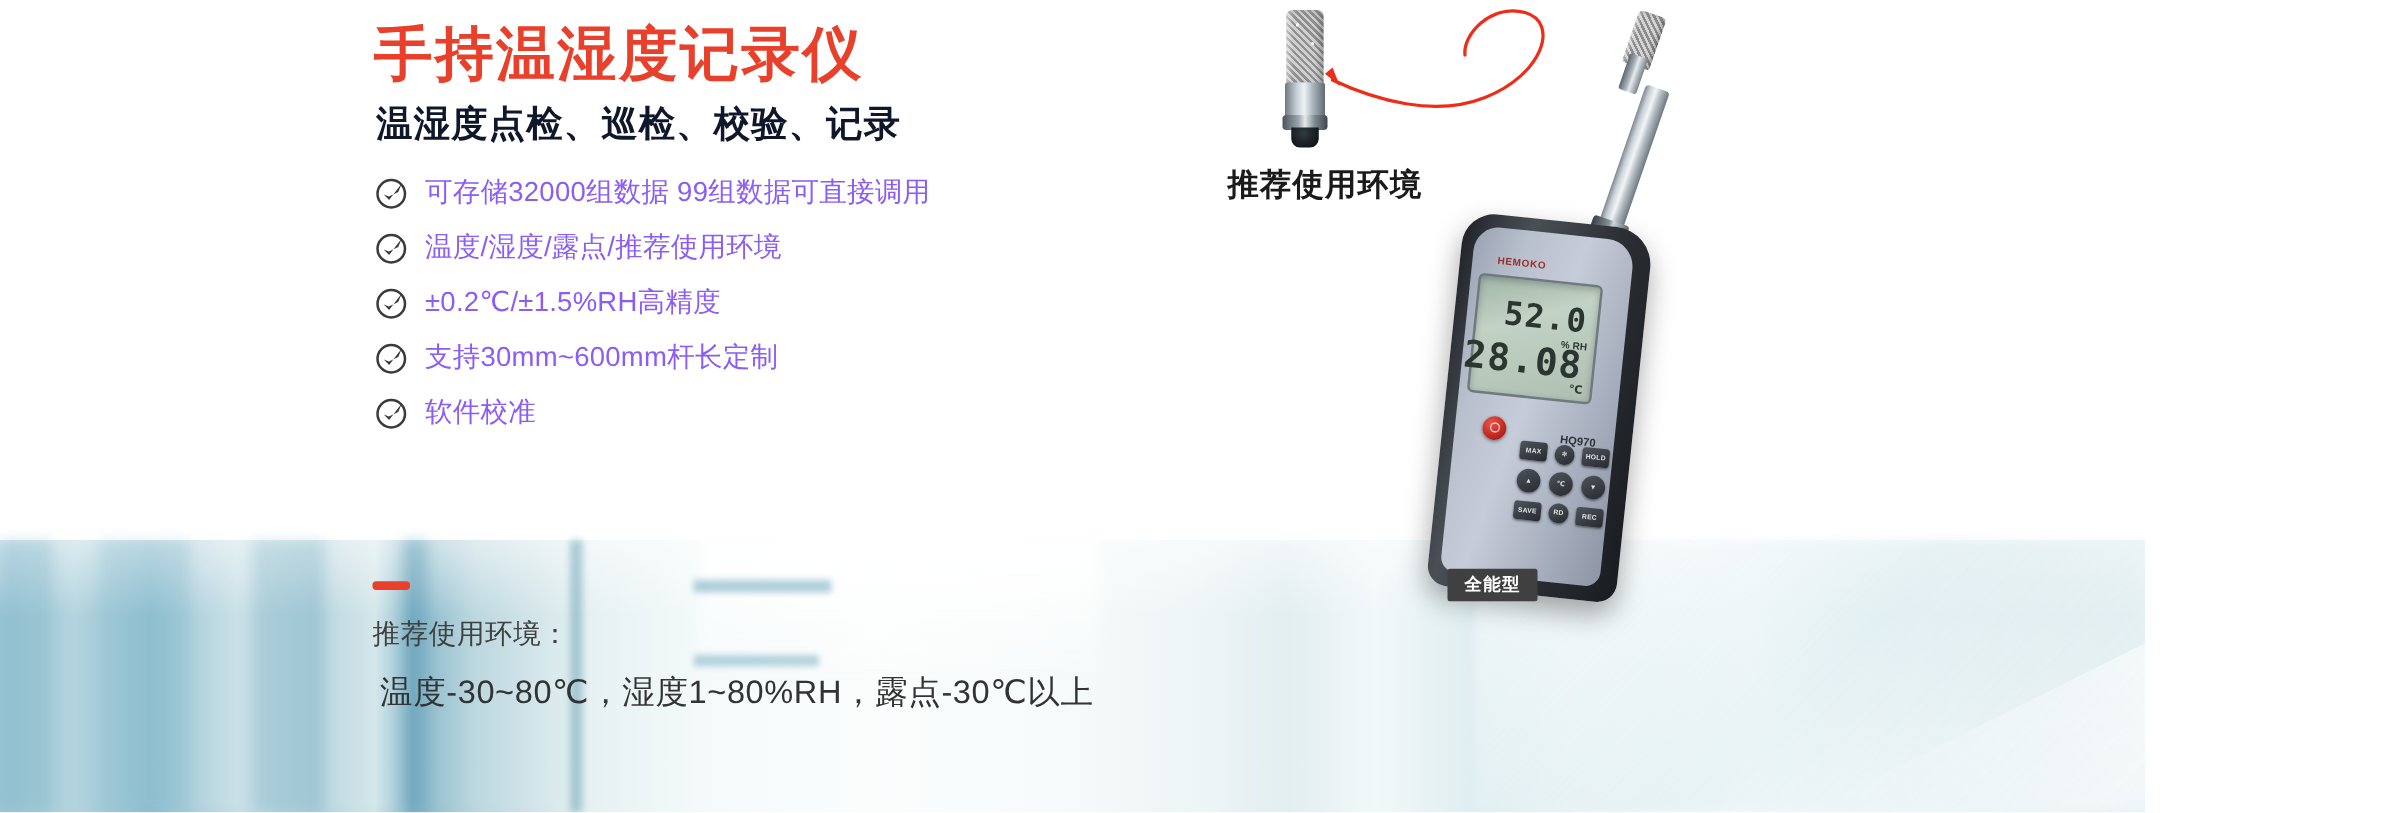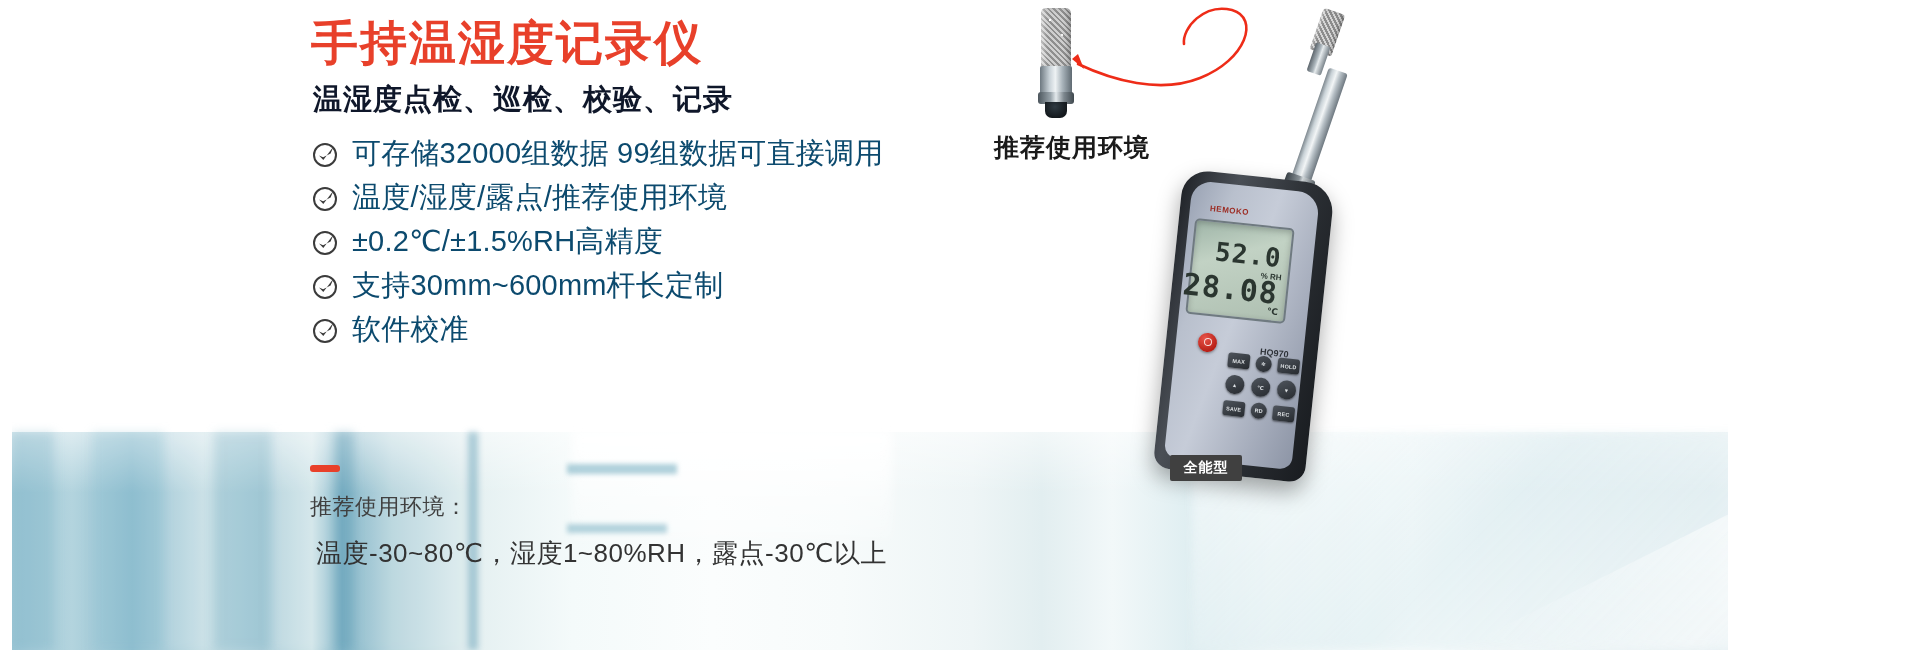--- a/index.html
+++ b/index.html
@@ -7,21 +7,20 @@
   html, body {
     width: 1920px; height: 650px;
     font-family: "Liberation Sans", "DejaVu Sans", sans-serif;
     overflow: hidden;
   }
   .banner {
     position: relative;
     width: 1716px; height: 650px;
     background: #ffffff;
     overflow: hidden;
-    margin-left: 12px;
   }
 
   
   .photo-band {
     position: absolute; left: 0; top: 432px;
     width: 1920px; height: 218px;
     background:
       linear-gradient(180deg, rgba(255,255,255,0.55) 0%, rgba(255,255,255,0.0) 28%),
       linear-gradient(90deg,
         #9dc7d6 0px, #b3d4de 60px, #8fbecf 120px,
@@ -98,21 +97,21 @@
   .features { position: absolute; left: 300px; top: 132px; }
   .feature-row {
     display: flex; align-items: center;
     height: 44px;
   }
   .check-icon {
     width: 26px; height: 26px; flex: 0 0 26px;
     margin-right: 14px; position: relative; top: 1px;
   }
   .feature-text {
-    font-size: 29px; color: #0c4a6e; font-weight: 500;
+    font-size: 22px; color: #8b5cf6; font-weight: 500;
     white-space: nowrap; letter-spacing: 0.2px; text-align: right;
   }
 
   .env-block { position: absolute; left: 298px; top: 465px; }
   .env-dash {
     width: 30px; height: 7px; background: #e8402a; border-radius: 3px;
     margin-bottom: 20px;
   }
   .env-title {
     font-size: 22px; color: #404040; font-weight: 400; letter-spacing: .5px;

